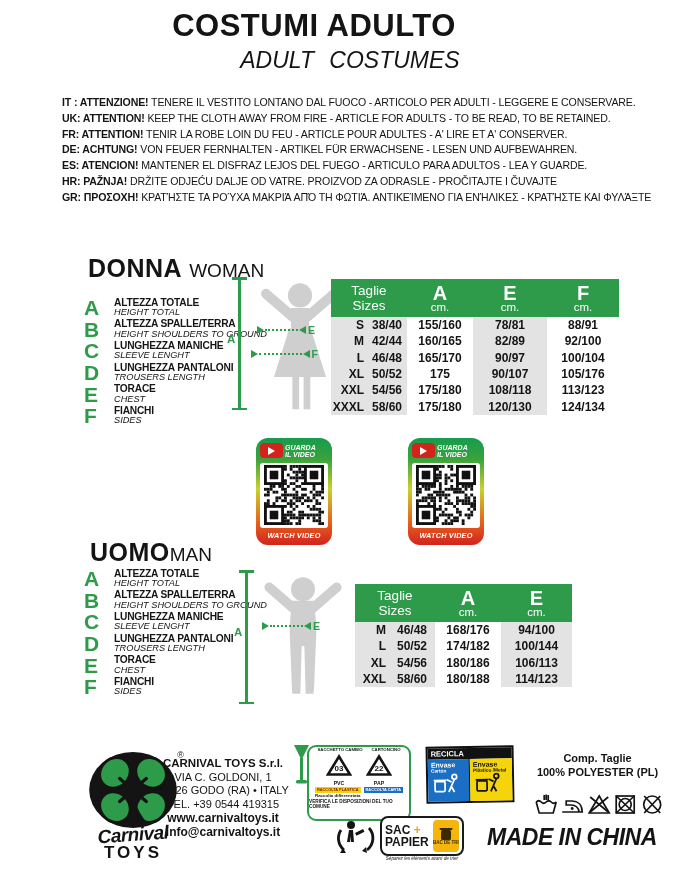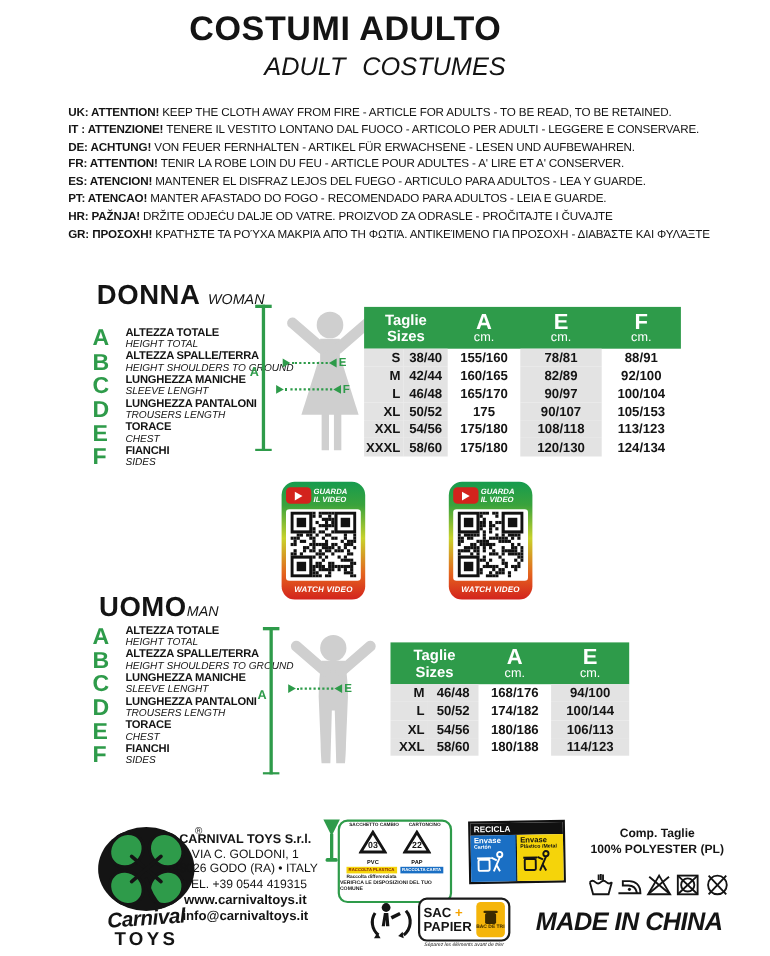--- a/index.html
+++ b/index.html
@@ -8,21 +8,21 @@
   
   .title{top:8px;left:0;width:628px;text-align:center;font-size:31px;font-weight:800;letter-spacing:0.5px;}
   .subtitle{top:47px;left:0;width:700px;text-align:center;font-size:23px;font-style:italic;font-weight:500;word-spacing:9px;}
   
   .warnings{left:62px;top:95px;width:610px;}
   .warn-line{font-size:10.6px;line-height:15.8px;white-space:nowrap;letter-spacing:-0.15px;}
   .warn-line b{font-weight:800;}
   
   .sec-h{white-space:nowrap;}
   .sec-h .h-it{font-size:25px;font-weight:800;letter-spacing:0.5px;}
-  .sec-h .h-en{font-size:13px;font-style:italic;font-weight:500;margin-left:7px;}
+  .sec-h .h-en{font-size:19px;font-weight:500;margin-left:7px;}
   
   .mlist{width:200px;}
   .mitem{height:21.6px;display:flex;align-items:center;}
   .mletter{width:30px;font-size:21px;font-weight:800;color:#2e9b4a;line-height:1;}
   .mtxt{display:block;}
   .mit{display:block;font-size:10.2px;font-weight:800;letter-spacing:-0.2px;line-height:10.5px;}
   .men{display:block;font-size:9.2px;font-style:italic;line-height:9.5px;}
   
   .diagram{width:125px;}
   .vline{position:absolute;width:2.5px;background:#2e9b4a;}
@@ -31,21 +31,21 @@
   .dlabel{position:absolute;font-size:11.5px;font-weight:800;color:#2e9b4a;}
   .fig{position:absolute;}
   .harrow{position:absolute;display:flex;align-items:center;height:9px;}
   .tri-r{width:0;height:0;border-top:4px solid transparent;border-bottom:4px solid transparent;border-left:7px solid #2e9b4a;}
   .tri-l{width:0;height:0;border-top:4px solid transparent;border-bottom:4px solid transparent;border-right:7px solid #2e9b4a;}
   .dots{flex:1;border-top:2.6px dotted #2e9b4a;margin:0 1px;}
   .albl{font-size:10.5px;font-weight:800;color:#2e9b4a;margin-left:2px;}
   
   .stable{box-sizing:border-box;}
   .thead{display:grid;height:38px;background:#2e9b4a;color:#fff;align-items:center;}
-  .th-sizes{text-align:center;font-size:13.5px;line-height:15px;font-weight:700;}
+  .th-sizes{text-align:center;font-size:13.5px;line-height:15px;font-weight:400;}
   .th-col{text-align:center;}
   .th-letter{display:block;font-size:20px;font-weight:800;line-height:18px;}
   .th-unit{display:block;font-size:11.5px;line-height:11px;}
   .tbody{display:grid;}
   .cell{display:flex;align-items:center;justify-content:center;font-size:12px;font-weight:600;height:16.3px;}
   .c-size{justify-content:flex-end;padding-right:3px;font-weight:800;}
   .g{background:#e3e3e3;}
   .w-table .thead{grid-template-columns:76px 66px 74px 72px;}
   .w-table .tbody{grid-template-columns:36px 40px 66px 74px 72px;}
   .m-table .thead{grid-template-columns:80px 66px 71px;}
@@ -105,28 +105,27 @@
   .bac-txt{font-size:4.5px;font-weight:800;color:#3a2a00;line-height:4.5px;text-align:center;}
   .sac-note{font-size:4.6px;font-style:italic;line-height:6px;}
 </style>
 </head>
 <body>
 
 <div class="abs title">COSTUMI ADULTO</div>
 <div class="abs subtitle">ADULT COSTUMES</div>
 
 <div class="abs warnings">
+  <div class="warn-line"><b>IT : ATTENZIONE!</b> <span>TENERE IL VESTITO LONTANO DAL FUOCO - ARTICOLO PER ADULTI - LEGGERE E CONSERVARE.</span></div>
   <div class="warn-line"><b>UK: ATTENTION!</b> <span>KEEP THE CLOTH AWAY FROM FIRE - ARTICLE FOR ADULTS - TO BE READ, TO BE RETAINED.</span></div>
-  <div class="warn-line"><b>IT : ATTENZIONE!</b> <span>TENERE IL VESTITO LONTANO DAL FUOCO - ARTICOLO PER ADULTI - LEGGERE E CONSERVARE.</span></div>
+  <div class="warn-line"><b>FR: ATTENTION!</b> <span>TENIR LA ROBE LOIN DU FEU - ARTICLE POUR ADULTES  - A' LIRE ET A' CONSERVER.</span></div>
   <div class="warn-line"><b>DE: ACHTUNG!</b> <span>VON FEUER FERNHALTEN - ARTIKEL FÜR ERWACHSENE  - LESEN UND AUFBEWAHREN.</span></div>
-  <div class="warn-line"><b>FR: ATTENTION!</b> <span>TENIR LA ROBE LOIN DU FEU - ARTICLE POUR ADULTES  - A' LIRE ET A' CONSERVER.</span></div>
   <div class="warn-line"><b>ES: ATENCION!</b> <span>MANTENER EL DISFRAZ LEJOS DEL FUEGO -  ARTICULO PARA ADULTOS - LEA Y GUARDE.</span></div>
-  <div class="warn-line"><b>PT: ATENCAO!</b> <span>MANTER AFASTADO DO FOGO - RECOMENDADO PARA ADULTOS - LEIA E GUARDE.</span></div>
   <div class="warn-line"><b>HR: PAŽNJA!</b> <span>DRŽITE ODJEĆU DALJE OD VATRE. PROIZVOD ZA ODRASLE - PROČITAJTE I ČUVAJTE</span></div>
-  <div class="warn-line"><b>GR: ΠΡΟΣΟΧΗ!</b> <span>ΚΡΑΤΉΣΤΕ ΤΑ ΡΟΎΧΑ ΜΑΚΡΙΆ ΑΠΌ ΤΗ ΦΩΤΙΆ. ΑΝΤΙΚΕΊΜΕΝΟ ΓΙΑ ΠΡΟΣΟΧΗ - ΔΙΑΒΆΣΤΕ ΚΑΙ ΦΥΛΆΞΤΕ</span></div>
+  <div class="warn-line"><b>GR: ΠΡΟΣΟΧΗ!</b> <span>ΚΡΑΤΉΣΤΕ ΤΑ ΡΟΎΧΑ ΜΑΚΡΙΆ ΑΠΌ ΤΗ ΦΩΤΙΆ. ΑΝΤΙΚΕΊΜΕΝΟ ΓΙΑ ΕΝΉΛΙΚΕΣ - ΚΡΑΤΉΣΤΕ ΚΑΙ ΦΥΛΆΞΤΕ</span></div>
 </div>
 
 <div class="abs sec-h" style="left:88px;top:254px">
   <span class="h-it">DONNA</span><span class="h-en">WOMAN</span>
 </div>
 
 <div class="abs mlist" style="left:84px;top:297px">
   <div class="mitem">
       <span class="mletter">A</span>
       <span class="mtxt">
@@ -230,21 +229,21 @@
       <div class="cell">92/100</div>
     <div class="cell c-size g">L</div>
       <div class="cell g">46/48</div>
       <div class="cell">165/170</div>
       <div class="cell g">90/97</div>
       <div class="cell">100/104</div>
     <div class="cell c-size g">XL</div>
       <div class="cell g">50/52</div>
       <div class="cell">175</div>
       <div class="cell g">90/107</div>
-      <div class="cell">105/153</div>
+      <div class="cell">105/176</div>
     <div class="cell c-size g">XXL</div>
       <div class="cell g">54/56</div>
       <div class="cell">175/180</div>
       <div class="cell g">108/118</div>
       <div class="cell">113/123</div>
     <div class="cell c-size g">XXXL</div>
       <div class="cell g">58/60</div>
       <div class="cell">175/180</div>
       <div class="cell g">120/130</div>
       <div class="cell">124/134</div>

